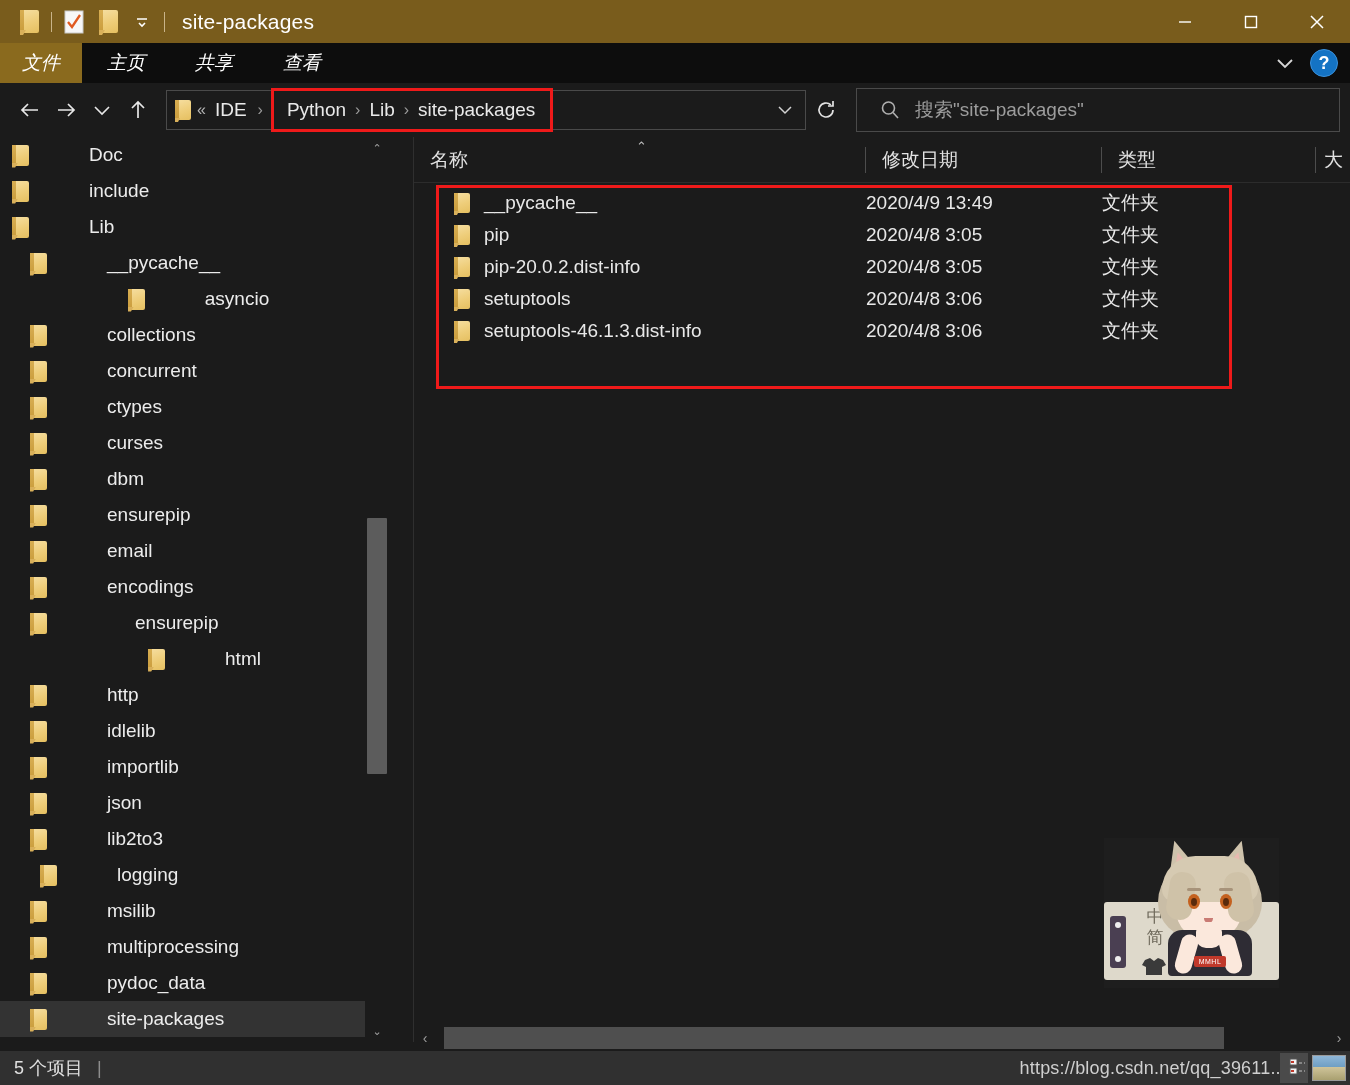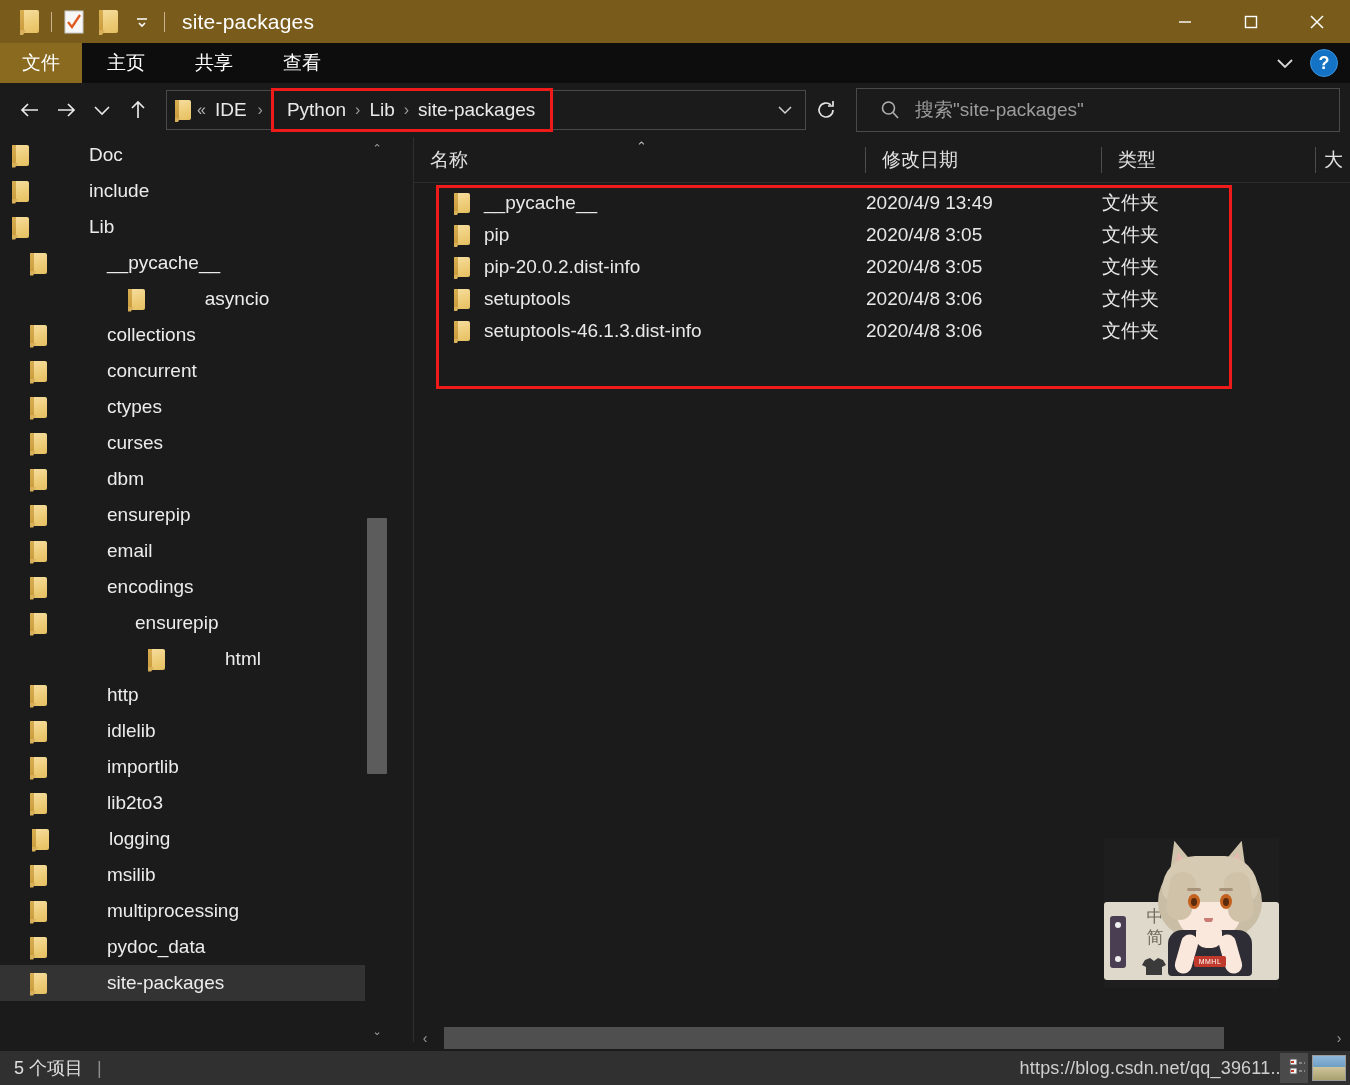--- a/index.html
+++ b/index.html
@@ -43,21 +43,21 @@
     background: #d9b05a; clip-path: polygon(0 0,100% 0,55% 100%,0 100%);
   }
 
   
   .ribbon {
     position: absolute; left: 0; top: 43px; width: 1350px; height: 40px;
     background: #0d0d0d; display: flex; align-items: stretch;
   }
   .rtab {
     display: flex; align-items: center; justify-content: center;
-    color: #ffffff; font-size: 19px; height: 40px;
+    color: #ffffff; font-size: 19px; height: 40px; font-style: italic;
   }
   .rtab.file { background: #8a6a1e; width: 82px; color: #fff; }
   .rtab.normal { padding: 0 25px; }
   .ribbon-right { margin-left: auto; display: flex; align-items: center; gap: 8px; padding-right: 12px; }
   .chev-btn { width: 34px; height: 34px; display:flex; align-items:center; justify-content:center; }
   .help-btn { width: 28px; height: 28px; border-radius: 50%; background: #1473c4;
               display:flex; align-items:center; justify-content:center;
               color:#fff; font-size: 18px; font-weight: bold; border: 1px solid #3a92de; }
 
   
@@ -478,23 +478,31 @@
             <span class="flap"></span>
           </span>
           <span class="lbl">importlib</span>
         </div>
         <div class="titem" style="padding-left: 30px;">
           <span class="folder" style="width: 17px; height: 21px; flex: 0 0 17px;">
             <span class="back"></span>
             <span class="spine"></span>
             <span class="flap"></span>
           </span>
+          <span class="lbl">json</span>
+        </div>
+        <div class="titem" style="padding-left: 30px;">
+          <span class="folder" style="width: 17px; height: 21px; flex: 0 0 17px;">
+            <span class="back"></span>
+            <span class="spine"></span>
+            <span class="flap"></span>
+          </span>
           <span class="lbl">lib2to3</span>
         </div>
-        <div class="titem" style="padding-left: 32px;">
+        <div class="titem" style="padding-left: 40px;">
           <span class="folder" style="width: 17px; height: 21px; flex: 0 0 17px;">
             <span class="back"></span>
             <span class="spine"></span>
             <span class="flap"></span>
           </span>
           <span class="lbl">logging</span>
         </div>
         <div class="titem" style="padding-left: 30px;">
           <span class="folder" style="width: 17px; height: 21px; flex: 0 0 17px;">
             <span class="back"></span>

